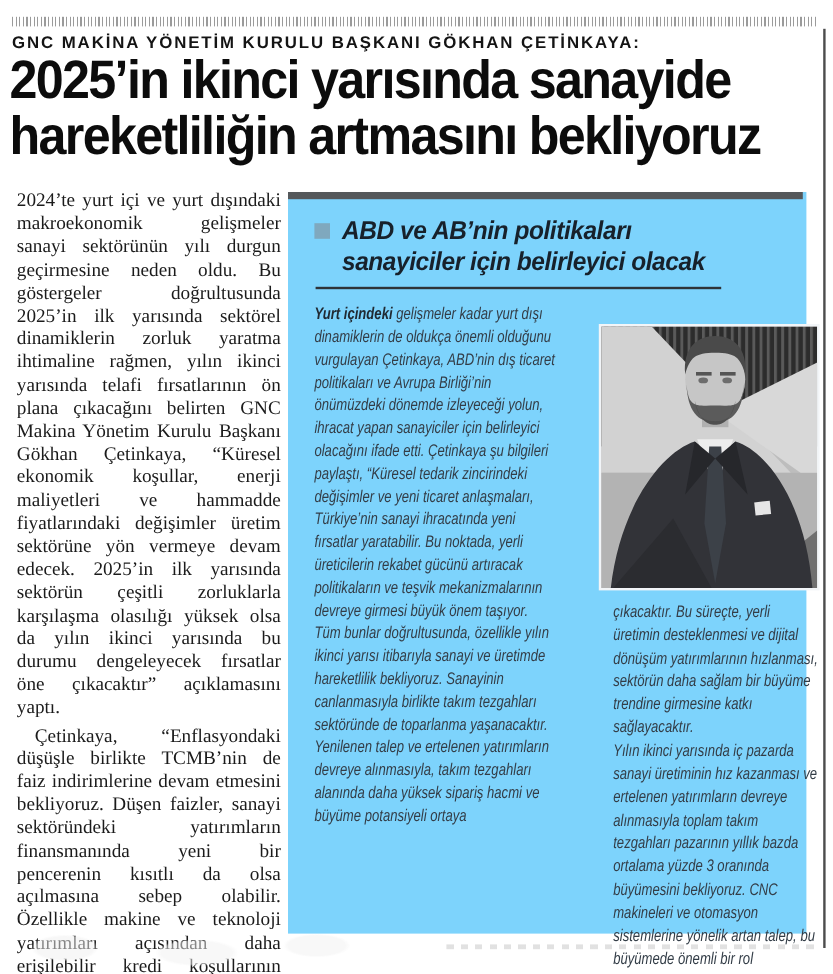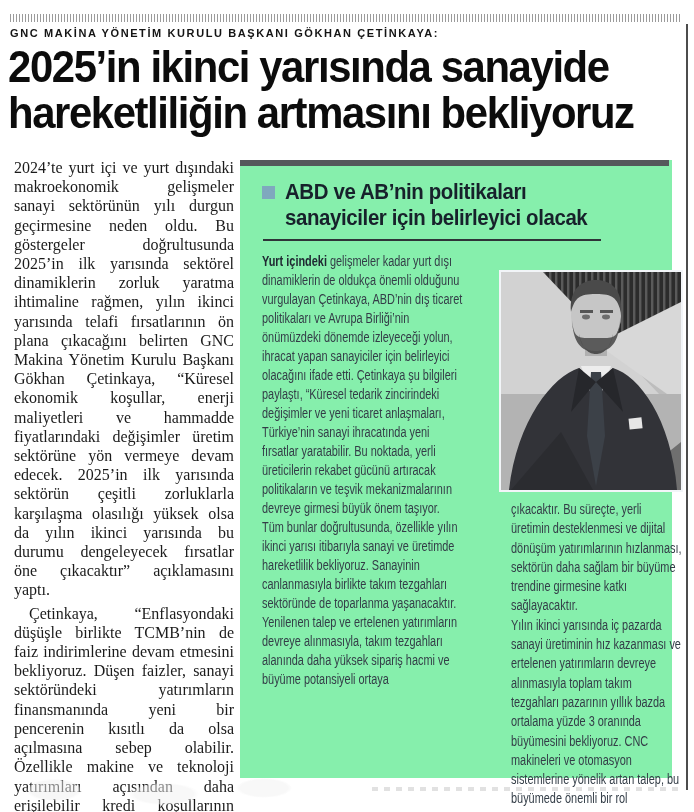--- a/index.html
+++ b/index.html
@@ -7,21 +7,21 @@
     width:694px; height:812px; position:relative; overflow:hidden;
     background:#ffffff; font-family:"Liberation Serif", serif;
   }
   
   .texture-strip {
     position:absolute; left:10px; top:14px; width:670px; height:8px;
     background:repeating-linear-gradient(90deg,#9b9b9b 0 1px,#ffffff 1px 3px);
   }
   .kicker {
     position:absolute; left:10px; top:27px;
-    font-family:"Liberation Sans", sans-serif; font-weight:700; font-size:11px;
+    font-family:"Liberation Sans", sans-serif; font-weight:700; font-size:14px;
     letter-spacing:1.6px; color:#141414; white-space:nowrap;
   }
   .headline {
     position:absolute; left:8px; top:44px;
     font-family:"Liberation Sans", sans-serif; font-weight:700; font-size:45px;
     line-height:46px; letter-spacing:-1.5px; color:#0c0c0c;
     transform:scaleX(0.93); transform-origin:left top; white-space:nowrap;
   }
   .headline span { display:block; }
   
@@ -31,21 +31,22 @@
   }
   .article p { margin:4px; }
   .article p + p { text-indent:15px; }
   
   .page-rule {
     position:absolute; left:686px; top:24px; width:2px; height:766px; background:#4c4c4c;
   }
   
   .box {
     position:absolute; left:240px; top:160px; width:432px; height:618px;
-    background:#86efac;
+    background:#7dd3fc;
+    font-style:italic;
   }
   .box-bar { width:429px; height:6px; background:#55585b; }
   .box-head { display:flex; padding:13px 0 0 22px; }
   .bullet {
     width:13px; height:13px; background:#7fa8be; margin:7px 10px 0 0; flex:none;
   }
   .box-title {
     font-family:"Liberation Sans", sans-serif; font-weight:700; font-size:21.5px;
     line-height:26px; color:#17212b; letter-spacing:-0.4px;
     transform:scaleX(0.95); transform-origin:left top; white-space:nowrap;

